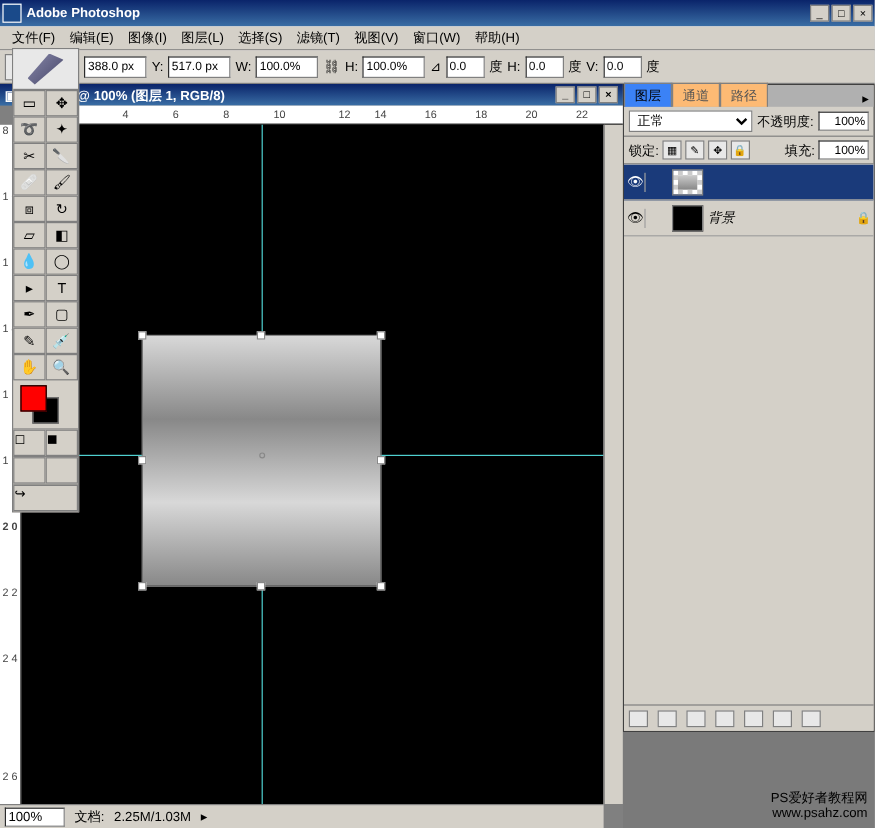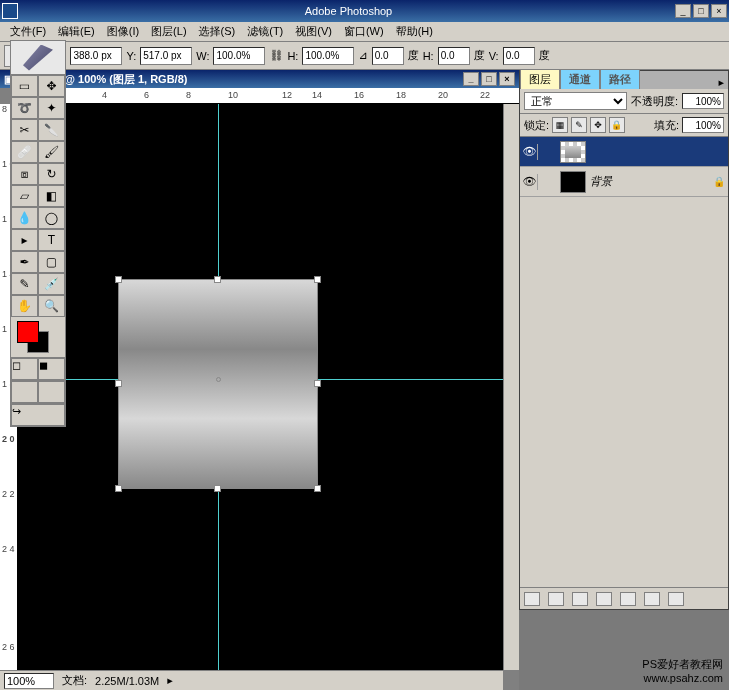--- a/index.html
+++ b/index.html
@@ -1,19 +1,19 @@
 <!DOCTYPE html>
 <html><head>
 <meta charset="utf-8">
 <style>
 * { box-sizing: border-box; margin: 0; padding: 0; font-family: "SimSun", sans-serif; font-size: 11px; }
 body { background: #fff; width: 729px; height: 690px; overflow: hidden; position: relative; }
 .titlebar { background: linear-gradient(#0a246a,#3a6ea5); height: 22px; display: flex; align-items: center; padding: 0 2px; color: #fff; }
 .titlebar .logo { width: 16px; height: 16px; background: #1a4a8a; border: 1px solid #fff; margin-right: 4px; }
-.titlebar .title { flex: 1; font-weight: normal; text-align: center; }
+.titlebar .title { flex: 1; font-weight: bold; }
 .win-btns { display: flex; gap: 2px; }
 .win-btn { width: 16px; height: 14px; background: #d4d0c8; border: 1px solid #808080; display: flex; align-items: center; justify-content: center; font-size: 9px; cursor: pointer; color: #000; }
 .menubar { background: #d4d0c8; height: 20px; display: flex; align-items: center; padding: 0 4px; border-bottom: 1px solid #808080; }
 .menu-item { padding: 2px 6px; cursor: pointer; }
 .options-bar { background: #d4d0c8; height: 28px; display: flex; align-items: center; padding: 0 4px; border-bottom: 1px solid #808080; gap: 4px; }
 .opt-icon { width: 22px; height: 22px; border: 1px solid #808080; background: #e8e8e8; }
 .opt-label { font-size: 11px; }
 .opt-input { width: 52px; height: 18px; border: 1px inset #808080; background: #fff; padding: 0 2px; font-size: 10px; }
 .workspace { display: flex; height: 620px; background: #808080; }
 .doc-area { flex: 1; position: relative; background: #808080; }
@@ -39,22 +39,22 @@
 .fg-color { position: absolute; width: 22px; height: 22px; background: #f00; border: 1px solid #000; top: 4px; left: 6px; z-index: 2; }
 .bg-color { position: absolute; width: 22px; height: 22px; background: #000; border: 1px solid #808080; top: 14px; left: 16px; }
 .mode-row { display: flex; border-top: 1px solid #808080; }
 .mode-btn { flex: 1; height: 22px; border: 1px solid #808080; background: #d4d0c8; }
 .status-bar { position: absolute; bottom: 0; left: 0; right: 16px; height: 20px; background: #d4d0c8; border-top: 1px solid #808080; display: flex; align-items: center; padding: 0 4px; gap: 8px; }
 .zoom-box { width: 50px; border: 1px inset #808080; background: #fff; padding: 1px 2px; }
 .scrollbar-v { position: absolute; right: 0; top: 34px; bottom: 20px; width: 16px; background: #d4d0c8; border-left: 1px solid #808080; }
 .panels { width: 210px; background: #7a7a7a; padding: 0; }
 .panel { background: #d4d0c8; border: 1px solid #404040; margin: 0; }
 .panel-tabs { display: flex; background: #b0b0b0; height: 18px; align-items: flex-end; }
-.panel-tab { padding: 2px 8px; background: #fef9c3; border: 1px solid #808080; border-bottom: none; cursor: pointer; font-size: 11px; }
-.panel-tab.inactive { background: #7dd3fc; color: #555; font-weight: bold; }
+.panel-tab { padding: 2px 8px; background: #3b82f6; border: 1px solid #808080; border-bottom: none; cursor: pointer; font-size: 11px; }
+.panel-tab.inactive { background: #fdba74; color: #555; }
 .panel-opts { display: flex; align-items: center; padding: 3px 4px; gap: 4px; border-bottom: 1px solid #808080; }
 .blend-select { flex: 1; height: 18px; border: 1px solid #808080; background: #fff; padding: 0 2px; }
 .pct-input { width: 42px; height: 16px; border: 1px inset #808080; background: #fff; text-align: right; padding: 0 2px; font-size: 10px; }
 .lock-row { display: flex; align-items: center; padding: 3px 4px; gap: 3px; border-bottom: 1px solid #808080; }
 .lock-icon { width: 16px; height: 16px; border: 1px solid #808080; background: #e8e8e8; font-size: 9px; display: flex; align-items: center; justify-content: center; }
 .layers-list { height: 450px; background: #d4d0c8; overflow: auto; }
 .layer-row { display: flex; align-items: center; height: 30px; border-bottom: 1px solid #a0a0a0; padding: 0 2px; gap: 4px; }
 .layer-row.selected { background: #1a3a7a; color: #fff; }
 .eye-icon { width: 16px; height: 16px; display: flex; align-items: center; justify-content: center; border-right: 1px solid #a0a0a0; }
 .thumb { width: 26px; height: 22px; border: 1px solid #808080; background: #fff; }

